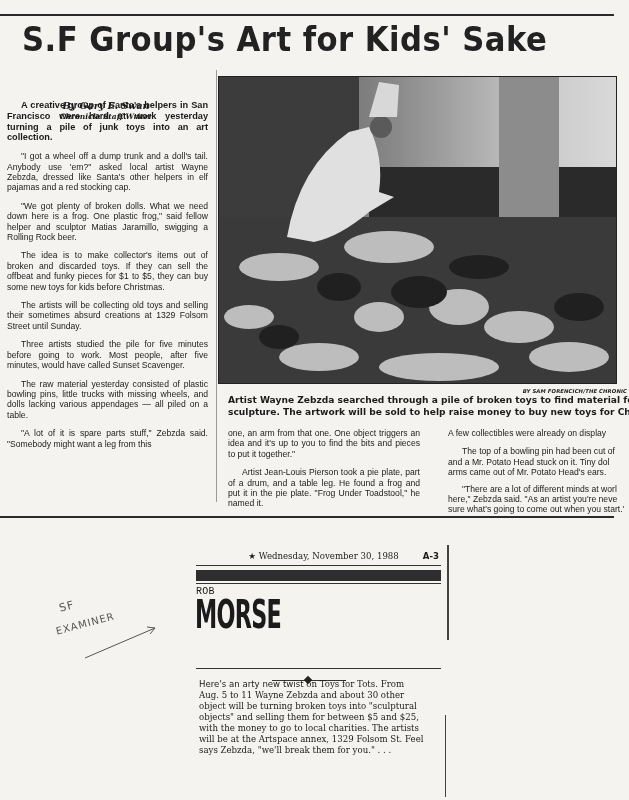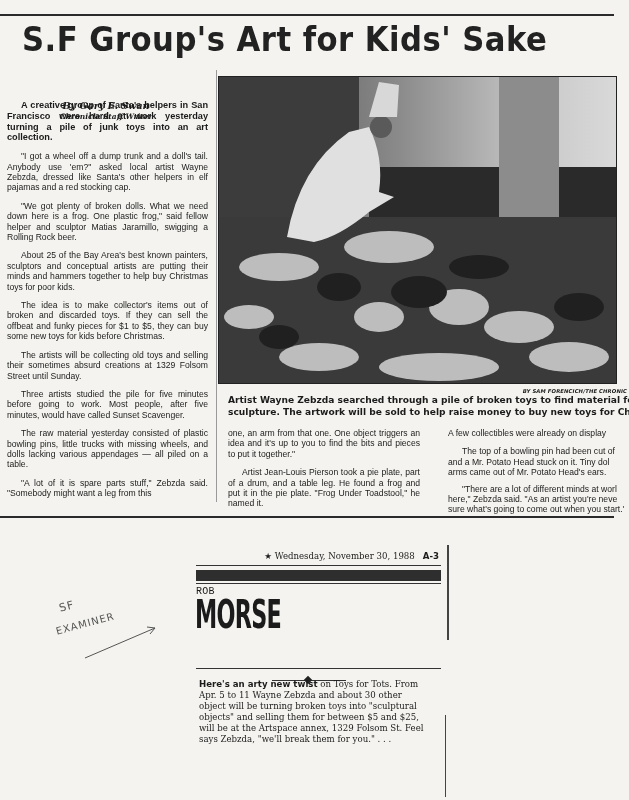--- a/index.html
+++ b/index.html
@@ -46,41 +46,41 @@
     .col2 p, .col3 p { text-indent: 0; }
     .col2 p.ind, .col3 p.ind { text-indent: 14px; }
     .bottom-rule { position: absolute; left: 0; top: 516px; width: 614px; height: 2px; background: #2a2a2a; }
 
     
     .clip { position: absolute; left: 196px; top: 545px; width: 250px; height: 255px; }
     .dateline {
       position: absolute; left: 0; top: 6px; width: 243px; text-align: right;
       font-family: "DejaVu Serif", serif; font-size: 8.6px; white-space: nowrap;
     }
-    .dateline .page { font-family: "DejaVu Sans", sans-serif; font-weight: bold; margin-left: 8px; }
+    .dateline .page { font-family: "DejaVu Sans", sans-serif; font-weight: bold; margin-left: 24px; }
     .dl-rule { position: absolute; left: 0; top: 20px; width: 245px; height: 1px; background: #333; }
     .dark-bar { position: absolute; left: 0; top: 25px; width: 245px; height: 11px; background: #2e2e2e; }
     .dark-rule2 { position: absolute; left: 0; top: 38px; width: 245px; height: 1px; background: #333; }
     .clip-vrule { position: absolute; left: 251px; top: 0; width: 2px; height: 95px; background: #444; }
     .col-first { position: absolute; left: 0; top: 41px; font-family: Liberation Mono, monospace; font-size: 10px; letter-spacing: 0.3px; }
     .col-last {
       position: absolute; left: -1px; top: 47px; font-family: "DejaVu Sans", sans-serif;
       font-weight: bold; font-size: 31px; letter-spacing: -1px; line-height: 36px;
       transform: scaleX(0.72) scaleY(1.25); transform-origin: left top;
     }
     .name-rule { position: absolute; left: 0; top: 123px; width: 245px; height: 1px; background: #333; }
     .ornament { position: absolute; left: 76px; top: 132px; width: 74px; height: 8px; }
     .ornament .ln { position: absolute; left: 0; top: 3px; width: 74px; height: 1px; background: #333; }
     .ornament .dia { position: absolute; left: 33px; top: 0; width: 6px; height: 6px; background: #222; transform: rotate(45deg); }
     .clip-body {
       position: absolute; left: 3px; top: 134px; width: 243px;
       font-family: "DejaVu Serif", serif; font-size: 8.6px; line-height: 11px;
       white-space: nowrap;
     }
-    .clip-body .kick { font-family: "DejaVu Sans", sans-serif; font-weight: bold; }
+    .clip-body .kick { font-family: "DejaVu Sans", sans-serif; font-weight: normal; }
     .clip-vrule2 { position: absolute; left: 249px; top: 170px; width: 1px; height: 82px; background: #444; }
 
     .handnote {
       position: absolute; left: 55px; top: 600px; width: 120px; height: 70px;
       font-family: "DejaVu Sans", sans-serif; color: #555; font-size: 11px;
     }
     .handnote .l1 { position: absolute; left: 4px; top: 0; transform: rotate(-15deg); letter-spacing: 1px; }
     .handnote .l2 { position: absolute; left: 0; top: 18px; transform: rotate(-15deg); letter-spacing: 1px; font-size: 10px; }
     .handnote svg { position: absolute; left: 0; top: 0; }
   </style>
@@ -92,21 +92,20 @@
 
 <div class="byline">
   <div class="name">By Gary E. Swan</div>
   <div class="title">Chronicle Staff Writer</div>
 </div>
 
 <div class="col col1">
   <p class="lead">A creative group of Santa's helpers in San Francisco were hard at work yesterday turning a pile of junk toys into an art collection.</p>
   <p>"I got a wheel off a dump trunk and a doll's tail. Anybody use 'em?" asked local artist Wayne Zebzda, dressed like Santa's other helpers in elf pajamas and a red stocking cap.</p>
   <p>"We got plenty of broken dolls. What we need down here is a frog. One plastic frog," said fellow helper and sculptor Matias Jaramillo, swigging a Rolling Rock beer.</p>
-  <p>About 25 of the Bay Area's best known painters, sculptors and conceptual artists are putting their minds and hammers together to help buy Christmas toys for poor kids.</p>
   <p>The idea is to make collector's items out of broken and discarded toys. If they can sell the offbeat and funky pieces for $1 to $5, they can buy some new toys for kids before Christmas.</p>
   <p>The artists will be collecting old toys and selling their sometimes absurd creations at 1329 Folsom Street until Sunday.</p>
   <p>Three artists studied the pile for five minutes before going to work. Most people, after five minutes, would have called Sunset Scavenger.</p>
   <p>The raw material yesterday consisted of plastic bowling pins, little trucks with missing wheels, and dolls lacking various appendages — all piled on a table.</p>
   <p>"A lot of it is spare parts stuff," Zebzda said. "Somebody might want a leg from this</p>
 </div>
 
 <div class="col-div"></div>
 
 <div class="photo" aria-label="Man in elf hat kneeling beside a large pile of broken toys">
@@ -189,20 +188,21 @@
   <div class="clip-vrule"></div>
   <div class="col-first">ROB</div>
   <div class="col-last">MORSE</div>
   <div class="name-rule"></div>
   <div class="ornament">
     <div class="ln"></div>
     <div class="dia"></div>
   </div>
   <div class="clip-body" style="top:134px">
     <div><span class="kick">Here's an arty new twist</span><span> on Toys for Tots. From</span></div>
-    <div>Apr. 5 to 11 Wayne Zebzda and about 30 other</div>
+    <div>Aug. 5 to 11 Wayne Zebzda and about 30 other</div>
     <div>object will be turning broken toys into "sculptural</div>
     <div>objects" and selling them for between $5 and $25,</div>
+    <div>with the money to go to local charities. The artists</div>
     <div>will be at the Artspace annex, 1329 Folsom St. Feel</div>
     <div>says Zebzda, "we'll break them for you." . . .</div>
   </div>
   <div class="clip-vrule2"></div>
 </div>
 
 </body></html>

